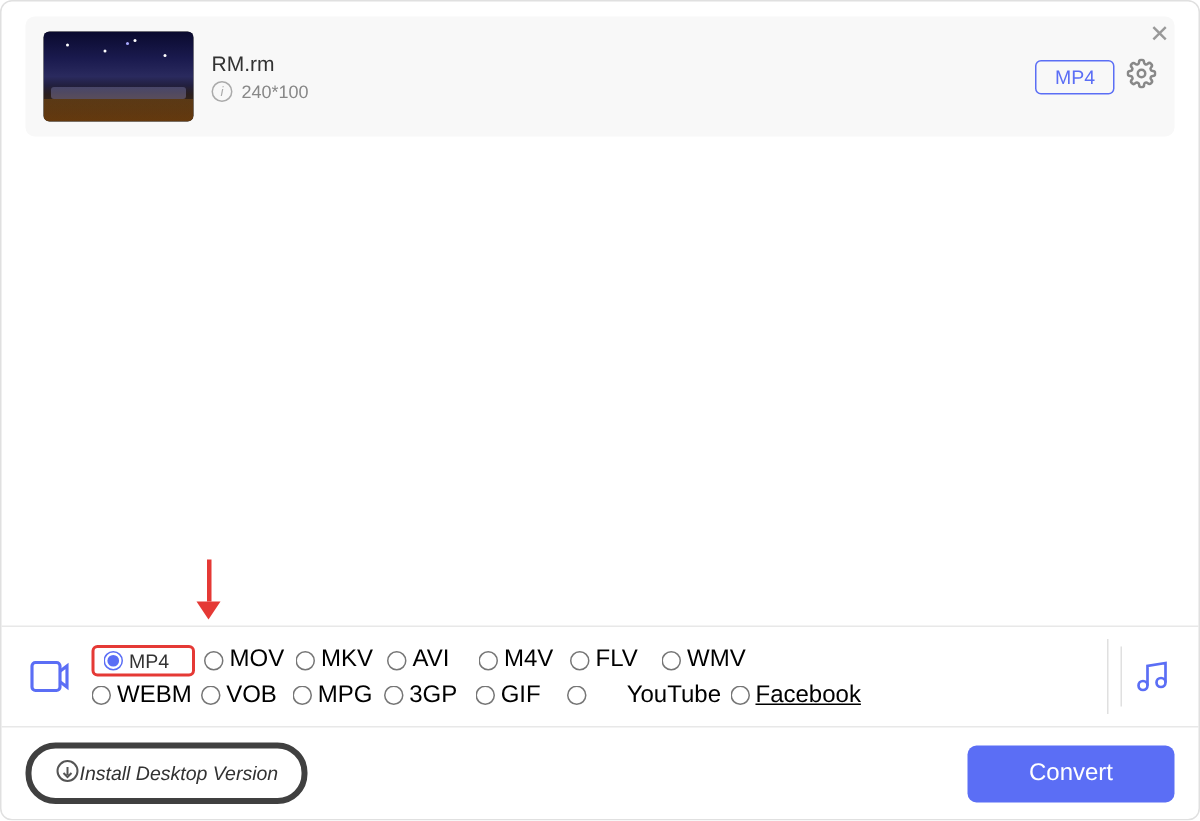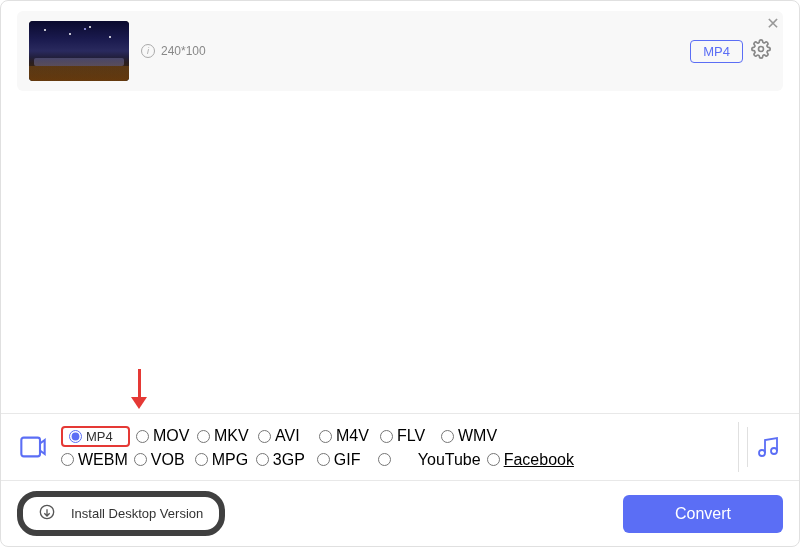--- a/index.html
+++ b/index.html
@@ -297,41 +297,42 @@
     .bottom-bar {
       display: flex;
       align-items: center;
       justify-content: space-between;
       padding: 10px 16px;
     }
 
     .install-btn {
       display: flex;
       align-items: center;
-      gap: 16px;
-      border: 6px solid #404040;
+      gap: 0;
+      border: 4px solid #404040;
       background: #fff;
       border-radius: 20px;
       padding: 7px 16px;
       font-size: 13px;
       color: #333;
       cursor: pointer;
+      font-style: italic;
     }
 
     .install-icon {
       font-size: 14px;
       color: #555;
     }
 
     .convert-btn {
       background: #5b6ef5;
       color: #fff;
       border: none;
       border-radius: 6px;
-      padding: 10px 52px;
+      padding: 10px 41px;
       font-size: 16px;
       font-weight: 500;
       cursor: pointer;
       min-width: 120px;
     }
 
     .gap-item {
       min-width: 55px;
       display: flex;
       align-items: center;
@@ -354,20 +355,21 @@
           <div class="thumb-star" style="top:12px;left:40px;"></div>
           <div class="thumb-star" style="top:5px;left:60px;"></div>
           <div class="thumb-star" style="top:15px;left:80px;"></div>
           <div class="thumb-star" style="top:7px;left:55px;background:#aaf;"></div>
           <div class="thumb-bridge"></div>
           <div class="thumb-lights"></div>
           <div class="thumb-reflection"></div>
         </div>
       </div>
       <div class="file-info">
+        <div class="file-name">RM.rm</div>
         <div class="file-meta">
           <span class="info-icon">i</span>
           <span>240*100</span>
         </div>
       </div>
       <div class="file-actions">
         <div class="format-badge">MP4</div>
         <div class="settings-btn">
           <svg width="20" height="20" viewBox="0 0 24 24" fill="none" stroke="#888" stroke-width="2">
             <circle cx="12" cy="12" r="3"></circle>

